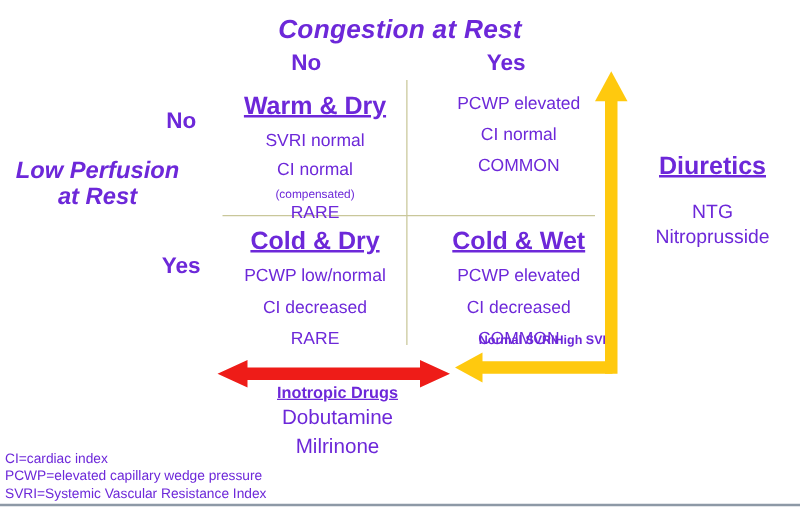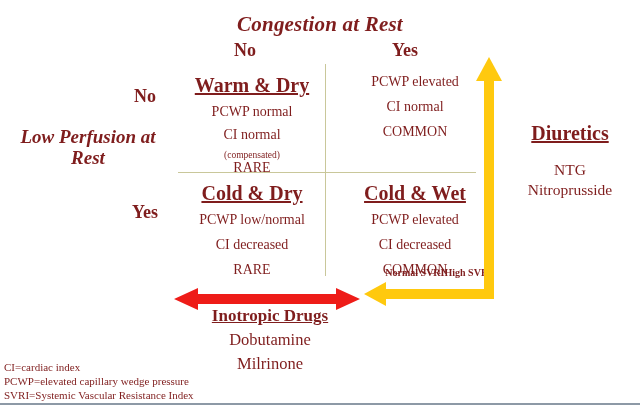--- a/index.html
+++ b/index.html
@@ -5,22 +5,22 @@
   html, body {
     margin: 0;
     padding: 0;
     background: #ffffff;
   }
   #canvas {
     position: relative;
     width: 640px;
     height: 410px;
     background: #ffffff;
-    font-family: Liberation Serif, serif;
-    color: #7f1d1d;
+    font-family: Liberation Sans, sans-serif;
+    color: #6d28d9;
     overflow: hidden;
   }
   .abs { position: absolute; }
 
   
   #col-axis-title {
     left: 0; top: 12px; width: 640px;
     text-align: center;
     font-size: 21px;
     font-weight: bold;
@@ -33,21 +33,21 @@
     font-size: 18px;
     font-weight: bold;
   }
   #col-head-yes {
     left: 345px; top: 40px; width: 120px;
     text-align: center;
     font-size: 18px;
     font-weight: bold;
   }
   #row-axis-title {
-    left: 18px; top: 126px; width: 140px;
+    left: 8px; top: 126px; width: 140px;
     text-align: center;
     font-size: 19px;
     font-weight: bold;
     font-style: italic;
     line-height: 21px;
   }
   #row-head-no {
     left: 120px; top: 86px; width: 50px;
     text-align: center;
     font-size: 18px;
@@ -124,21 +124,21 @@
     font-size: 15.5px;
     margin-top: 2px;
   }
 
   
   #therapy-bottom {
     left: 160px; top: 306px; width: 220px;
     text-align: center;
   }
   #therapy-bottom .t-head {
-    font-size: 17px;
+    font-size: 13px;
     font-weight: bold;
     text-decoration: underline;
   }
   #therapy-bottom .t-item {
     font-size: 16.5px;
     margin-top: 4px;
   }
 
   
   #red-arrow { left: 172px; top: 286px; }
@@ -167,21 +167,21 @@
 
   <div class="abs" id="row-axis-title">Low Perfusion at Rest</div>
   <div class="abs" id="row-head-no">No</div>
   <div class="abs" id="row-head-yes">Yes</div>
 
   <div class="abs divider-v"></div>
   <div class="abs divider-h"></div>
 
   <div class="abs quad" id="quad-warm-dry">
     <div class="q-title">Warm &amp; Dry</div>
-    <div class="q-line">PCWP normal</div>
+    <div class="q-line">SVRI normal</div>
     <div class="q-line">CI normal</div>
     <div class="q-sub">(compensated)</div>
     <div class="q-freq">RARE</div>
   </div>
 
   <div class="abs quad" id="quad-warm-wet">
     <div class="q-line">PCWP elevated</div>
     <div class="q-line">CI normal</div>
     <div class="q-freq">COMMON</div>
   </div>

